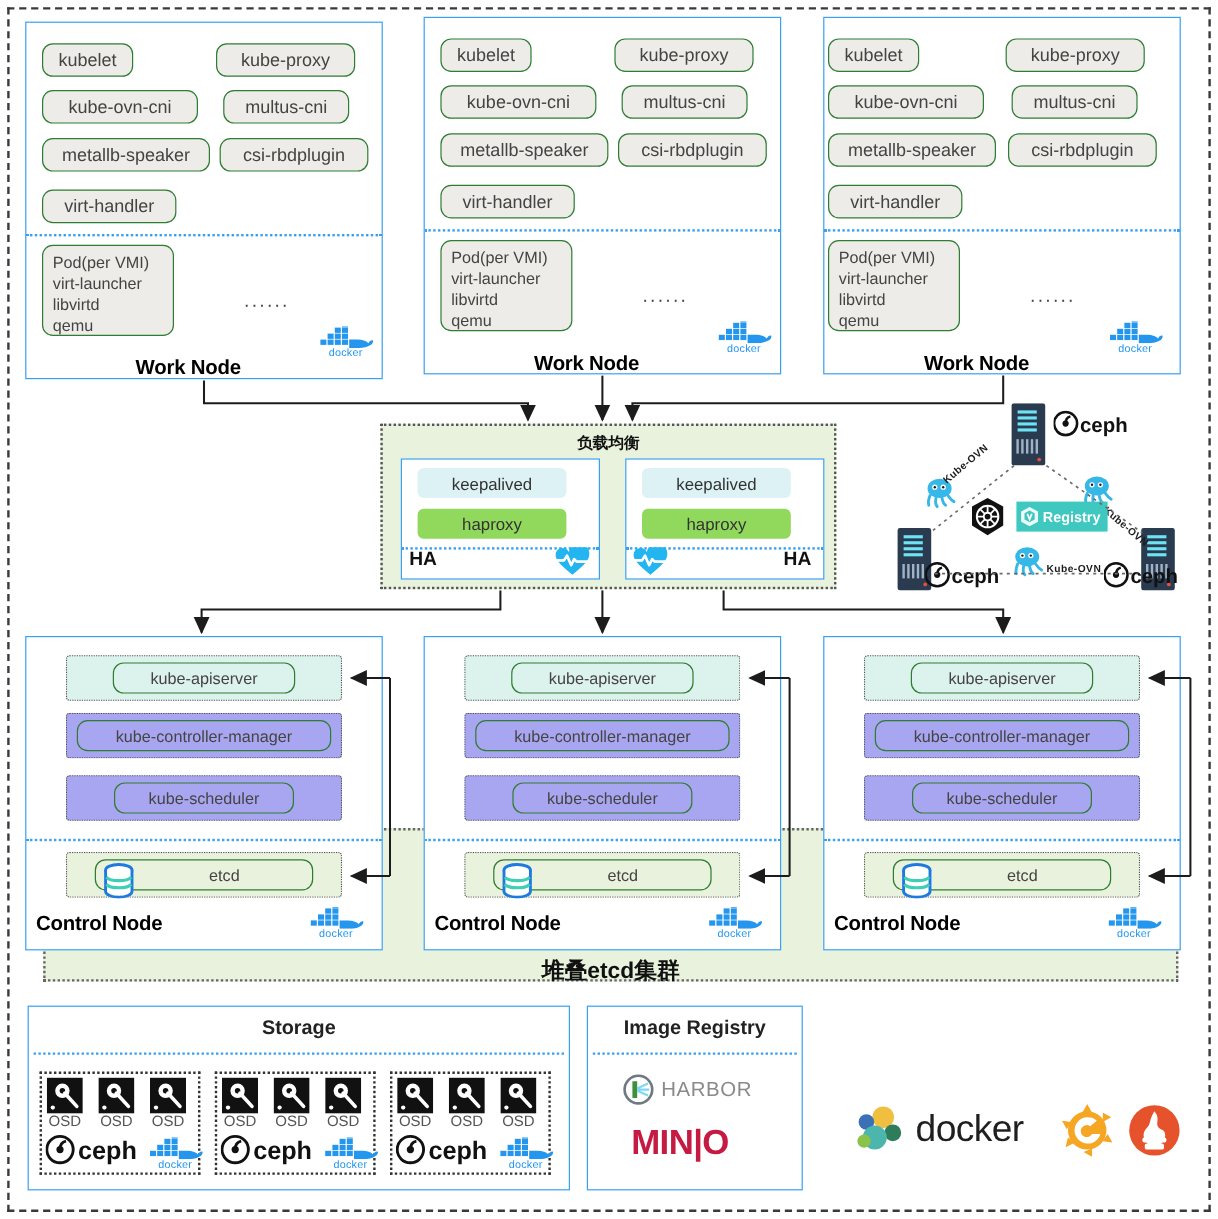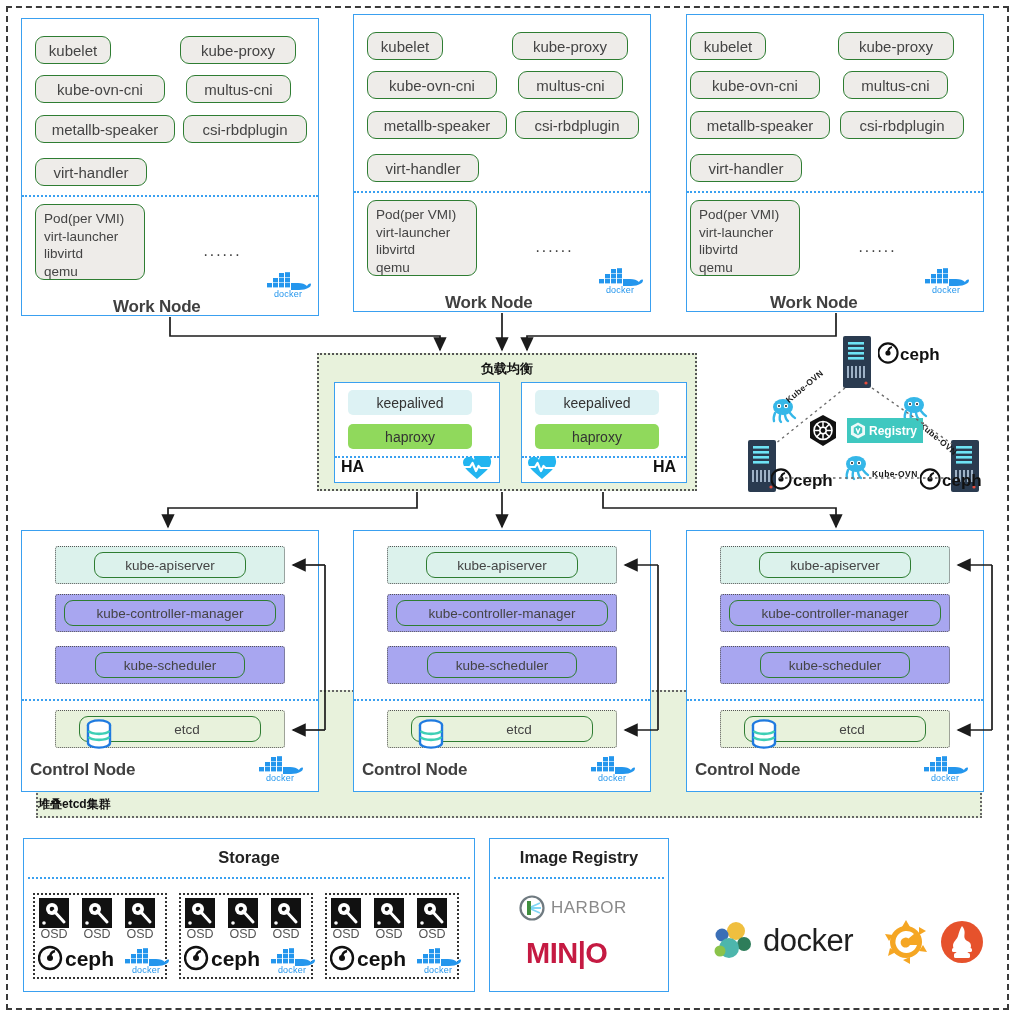--- a/index.html
+++ b/index.html
@@ -17,21 +17,21 @@
 
   
   .pill { position:absolute; background:#eeece9; border:1.6px solid #2e7d32;
     border-radius:9px; color:#444; font-size:15px; line-height:1;
     display:flex; align-items:center; justify-content:center; white-space:nowrap; }
 
   .podbox { position:absolute; background:#eeece9; border:1.6px solid #2e7d32;
     border-radius:9px; color:#444; font-size:13.5px; line-height:1.30;
     padding:5px 7px 5px 8px; white-space:pre; }
 
-  .node-title { position:absolute; font-weight:bold; font-size:17px; color:#404040;
+  .node-title { position:absolute; font-weight:bold; font-size:17px; color:#000000;
     letter-spacing:-0.2px; white-space:nowrap; }
   .dots-ell { position:absolute; font-size:16px; color:#444; letter-spacing:1px; }
 
   
   .docker { position:absolute; width:46px; height:34px; }
   .docker .whale { position:absolute; left:0; top:6px; width:46px; height:18px; }
   .docker .lbl { position:absolute; left:0; top:23px; width:46px; text-align:center;
     font-size:9px; color:#2496ed; letter-spacing:.2px; }
 
   
@@ -51,22 +51,22 @@
   .band.cyan { background:#dcf2ec; }
   .band.purple { background:#a8a6f0; }
   .band.green { background:#e8f2dc; }
   .band .inner { border:1.6px solid #2e7d32; border-radius:9px; background:transparent;
     display:flex; align-items:center; justify-content:center;
     font-size:13.5px; color:#444; white-space:nowrap; height:26px; }
 
   .etcd-stack { position:absolute; left:5px; top:2px; width:28px; height:30px; }
 
   .green-wrap { position:absolute; background:#e8f2dc; border:2px dotted #666; }
-  .green-lbl { position:absolute; font-weight:bold; font-size:12px; color:#111;
-    width:100%; text-align:left; }
+  .green-lbl { position:absolute; font-weight:bold; font-size:19px; color:#111;
+    width:100%; text-align:center; }
 
   
   .panel { position:absolute; border:1.6px solid #3aa0f0; background:#fff; }
   .panel-title { position:absolute; width:100%; text-align:center; font-weight:bold;
     font-size:16.5px; color:#222; }
   .panel-div { position:absolute; border-top:2px dotted #3aa0f0; }
   .osd-group { position:absolute; border:2px dotted #333; background:#fff; }
   .osd-col { position:absolute; width:34px; text-align:center; }
   .osd-ico { width:30px; height:30px; display:block; margin:0 auto; }
   .osd-lbl { font-size:12.5px; color:#555; line-height:1.1; }

